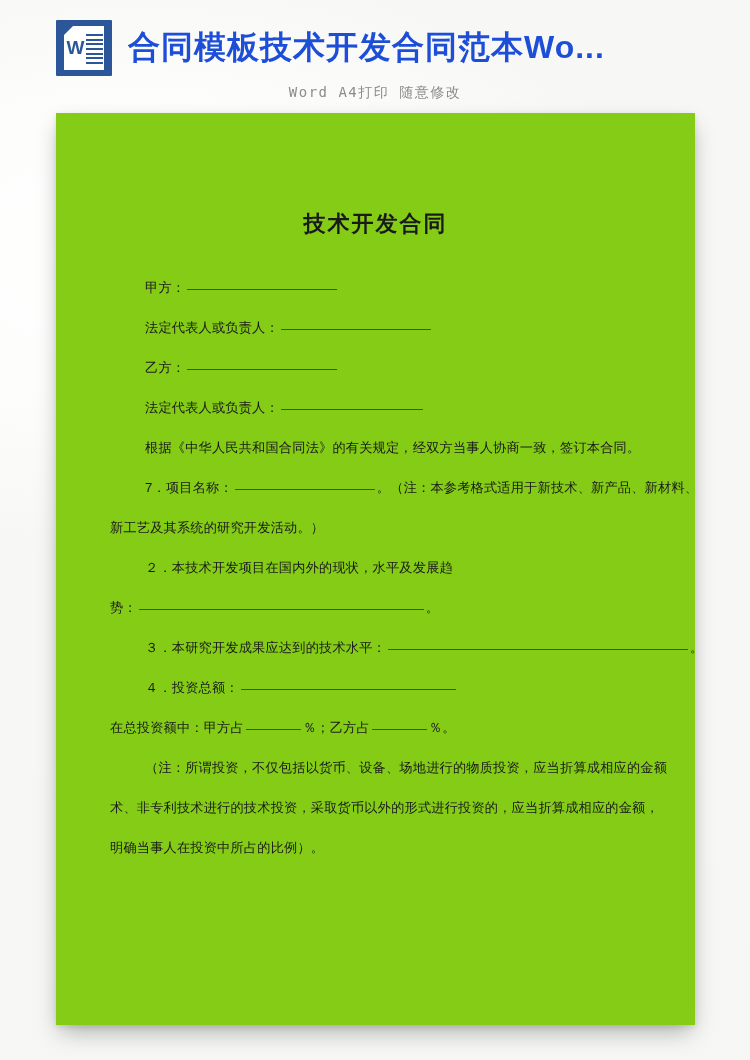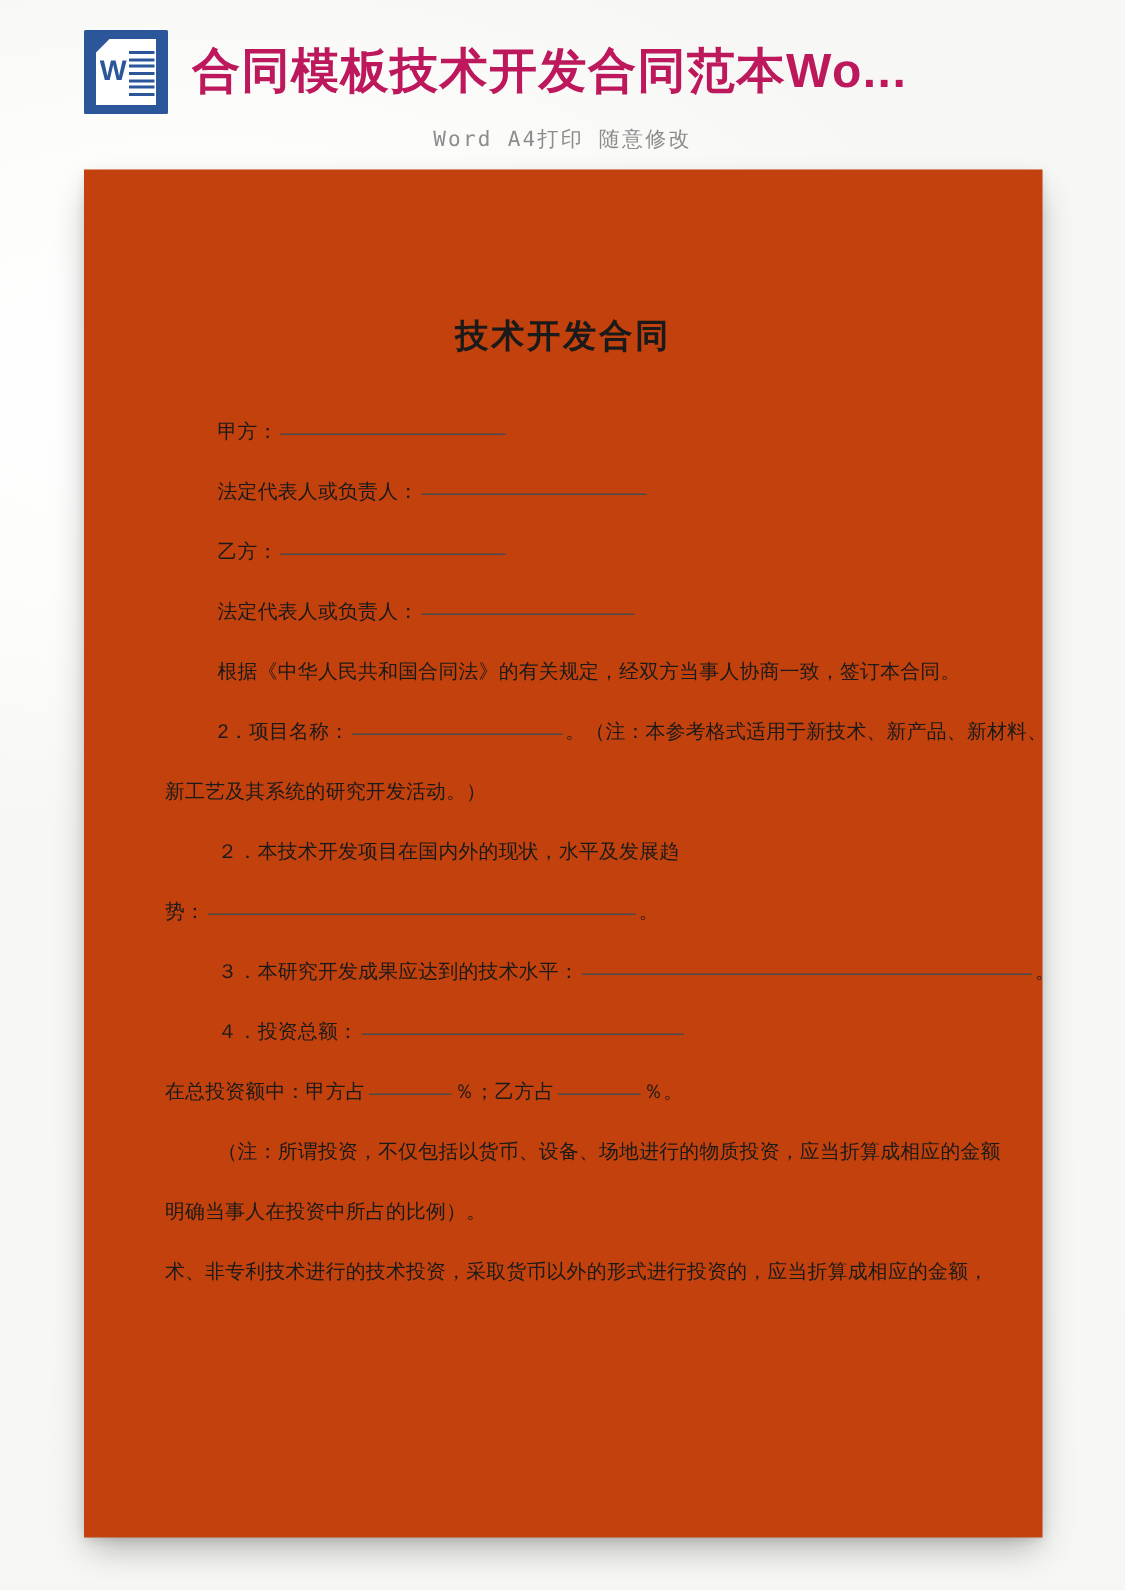--- a/index.html
+++ b/index.html
@@ -105,21 +105,21 @@
   .word-icon .lines i {
     display: block;
     height: 2px;
     background: #2b579a;
     width: 100%;
   }
 
   .header-title {
     font-size: 32px;
     font-weight: 700;
-    color: #be185d;
+    color: #1d4ed8;
     letter-spacing: 1px;
     line-height: 1.1;
     white-space: nowrap;
     overflow: hidden;
   }
   .header-sub {
     margin-top: 8px;
     text-align: center;
     font-family: "DejaVu Sans Mono", "Liberation Mono", monospace;
     font-size: 14px;
@@ -128,21 +128,21 @@
     white-space: nowrap;
   }
 
   
   .sheet {
     position: absolute;
     left: 56px;
     top: 113px;
     width: 639px;
     height: 912px;
-    background: #c2410c;
+    background: #84cc16;
     box-shadow:
       0 10px 22px -4px rgba(0,0,0,0.30),
       0 2px 6px rgba(0,0,0,0.10);
     z-index: 3;
     overflow: hidden;
   }
 
   .sheet-inner {
     position: absolute;
     left: 0;
@@ -227,33 +227,33 @@
     <p class="para first"><span>甲方：</span><span class="blank b150"></span></p>
 
     <p class="para"><span>法定代表人或负责人：</span><span class="blank b150"></span></p>
 
     <p class="para"><span>乙方：</span><span class="blank b150"></span></p>
 
     <p class="para"><span>法定代表人或负责人：</span><span class="blank b142"></span></p>
 
     <p class="para">根据《中华人民共和国合同法》的有关规定，经双方当事人协商一致，签订本合同。</p>
 
-    <p class="para"><span>2．项目名称：</span><span class="blank b140"></span><span>。（注：本参考格式适用于新技术、新产品、新材料、</span></p>
+    <p class="para"><span>7．项目名称：</span><span class="blank b140"></span><span>。（注：本参考格式适用于新技术、新产品、新材料、</span></p>
     <p class="para wrapline">新工艺及其系统的研究开发活动。）</p>
 
     <p class="para">２．本技术开发项目在国内外的现状，水平及发展趋</p>
     <p class="para wrapline"><span>势：</span><span class="blank b285"></span><span>。</span></p>
 
     <p class="para"><span>３．本研究开发成果应达到的技术水平：</span><span class="blank b300"></span><span>。</span></p>
 
     <p class="para"><span>４．投资总额：</span><span class="blank b215"></span></p>
 
 
 
     <p class="para wrapline"><span>在总投资额中：甲方占</span><span class="blank b55"></span><span>％；乙方占</span><span class="blank b55"></span><span>％。</span></p>
 
     <p class="para">（注：所谓投资，不仅包括以货币、设备、场地进行的物质投资，应当折算成相应的金额</p>
+    <p class="para wrapline">术、非专利技术进行的技术投资，采取货币以外的形式进行投资的，应当折算成相应的金额，</p>
     <p class="para wrapline">明确当事人在投资中所占的比例）。</p>
-    <p class="para wrapline">术、非专利技术进行的技术投资，采取货币以外的形式进行投资的，应当折算成相应的金额，</p>
 
 
   </div>
 </div>
 
 </body></html>

